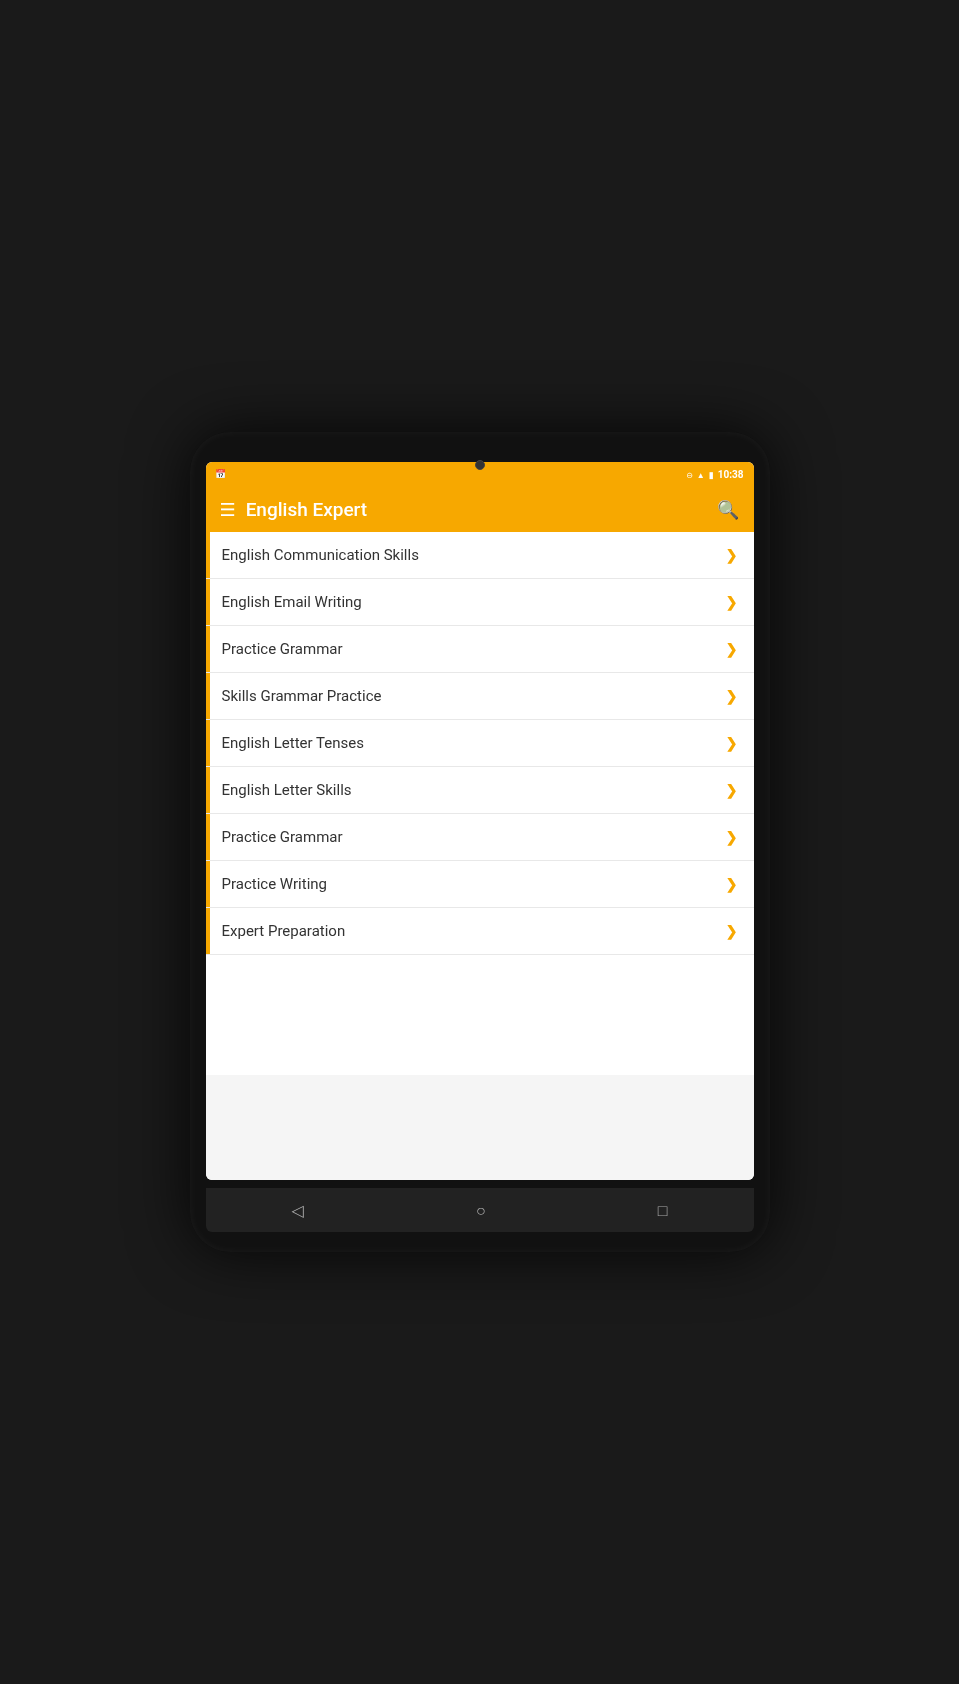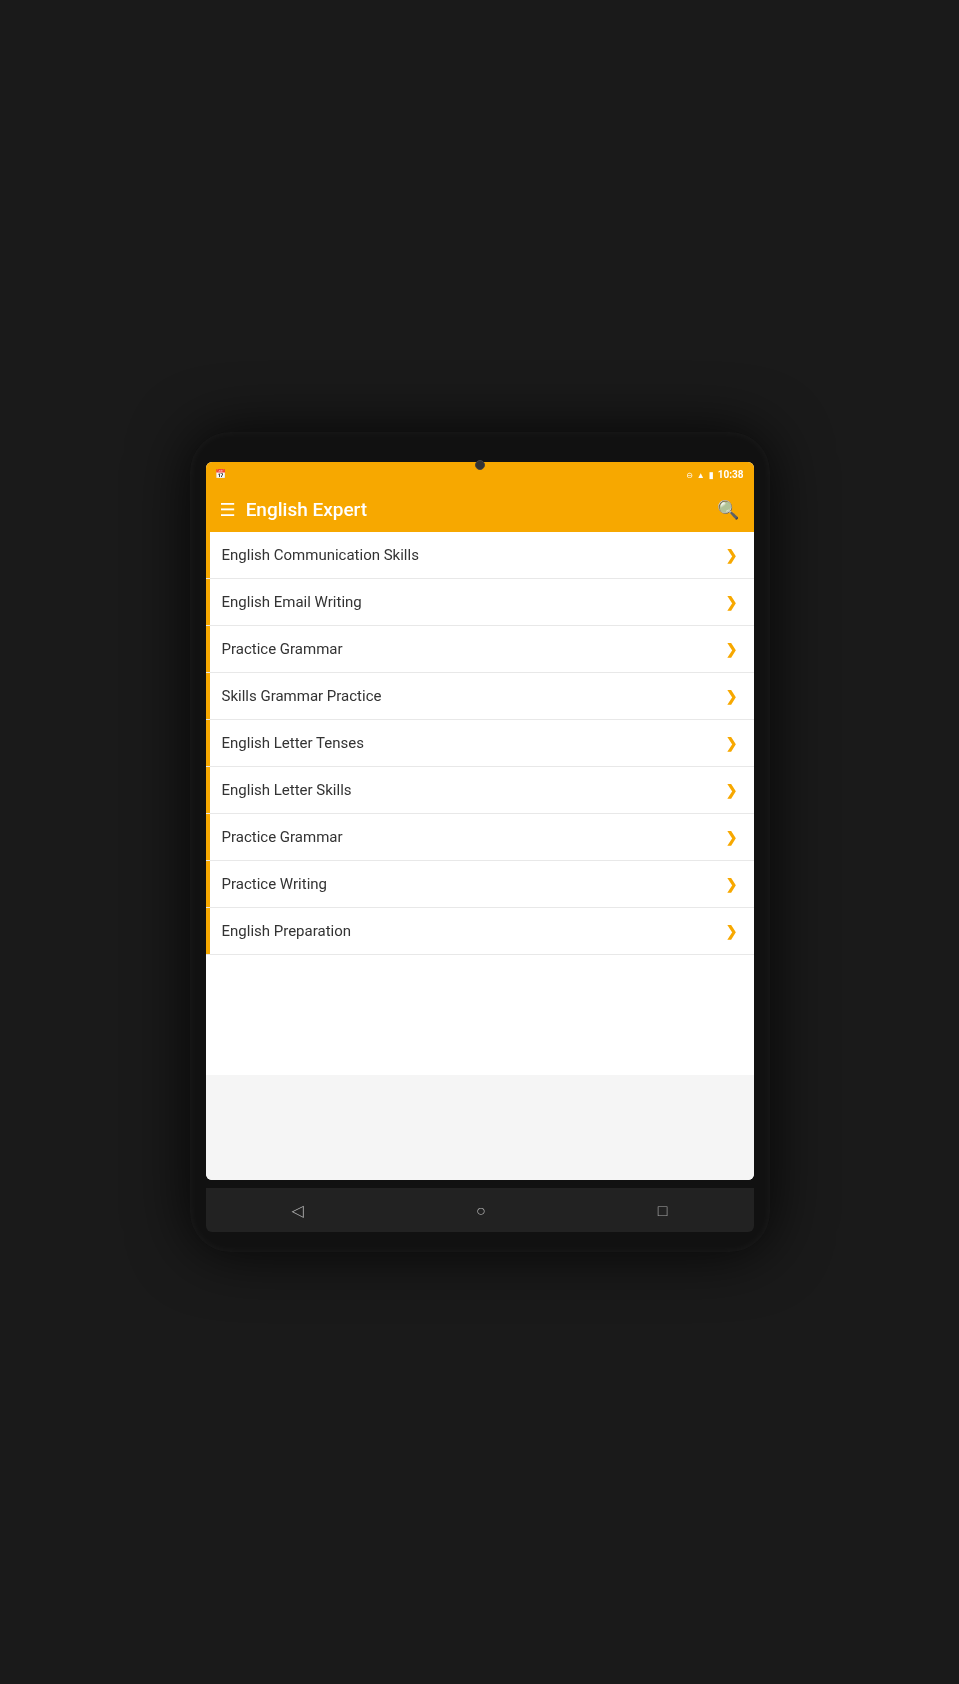--- a/index.html
+++ b/index.html
@@ -243,21 +243,21 @@
         </div>
         <div class="list-item">
           <span class="list-item-text">Practice Grammar</span>
           <span class="chevron-icon">❯</span>
         </div>
         <div class="list-item">
           <span class="list-item-text">Practice Writing</span>
           <span class="chevron-icon">❯</span>
         </div>
         <div class="list-item">
-          <span class="list-item-text">English Preparation</span>
+          <span class="list-item-text">Expert Preparation</span>
           <span class="chevron-icon">❯</span>
         </div>
         <div class="list-empty-space"></div>
       </div>
 
   </div>
 
   <div class="bottom-nav">
     <span class="nav-btn">◁</span>
     <span class="nav-btn">○</span>

